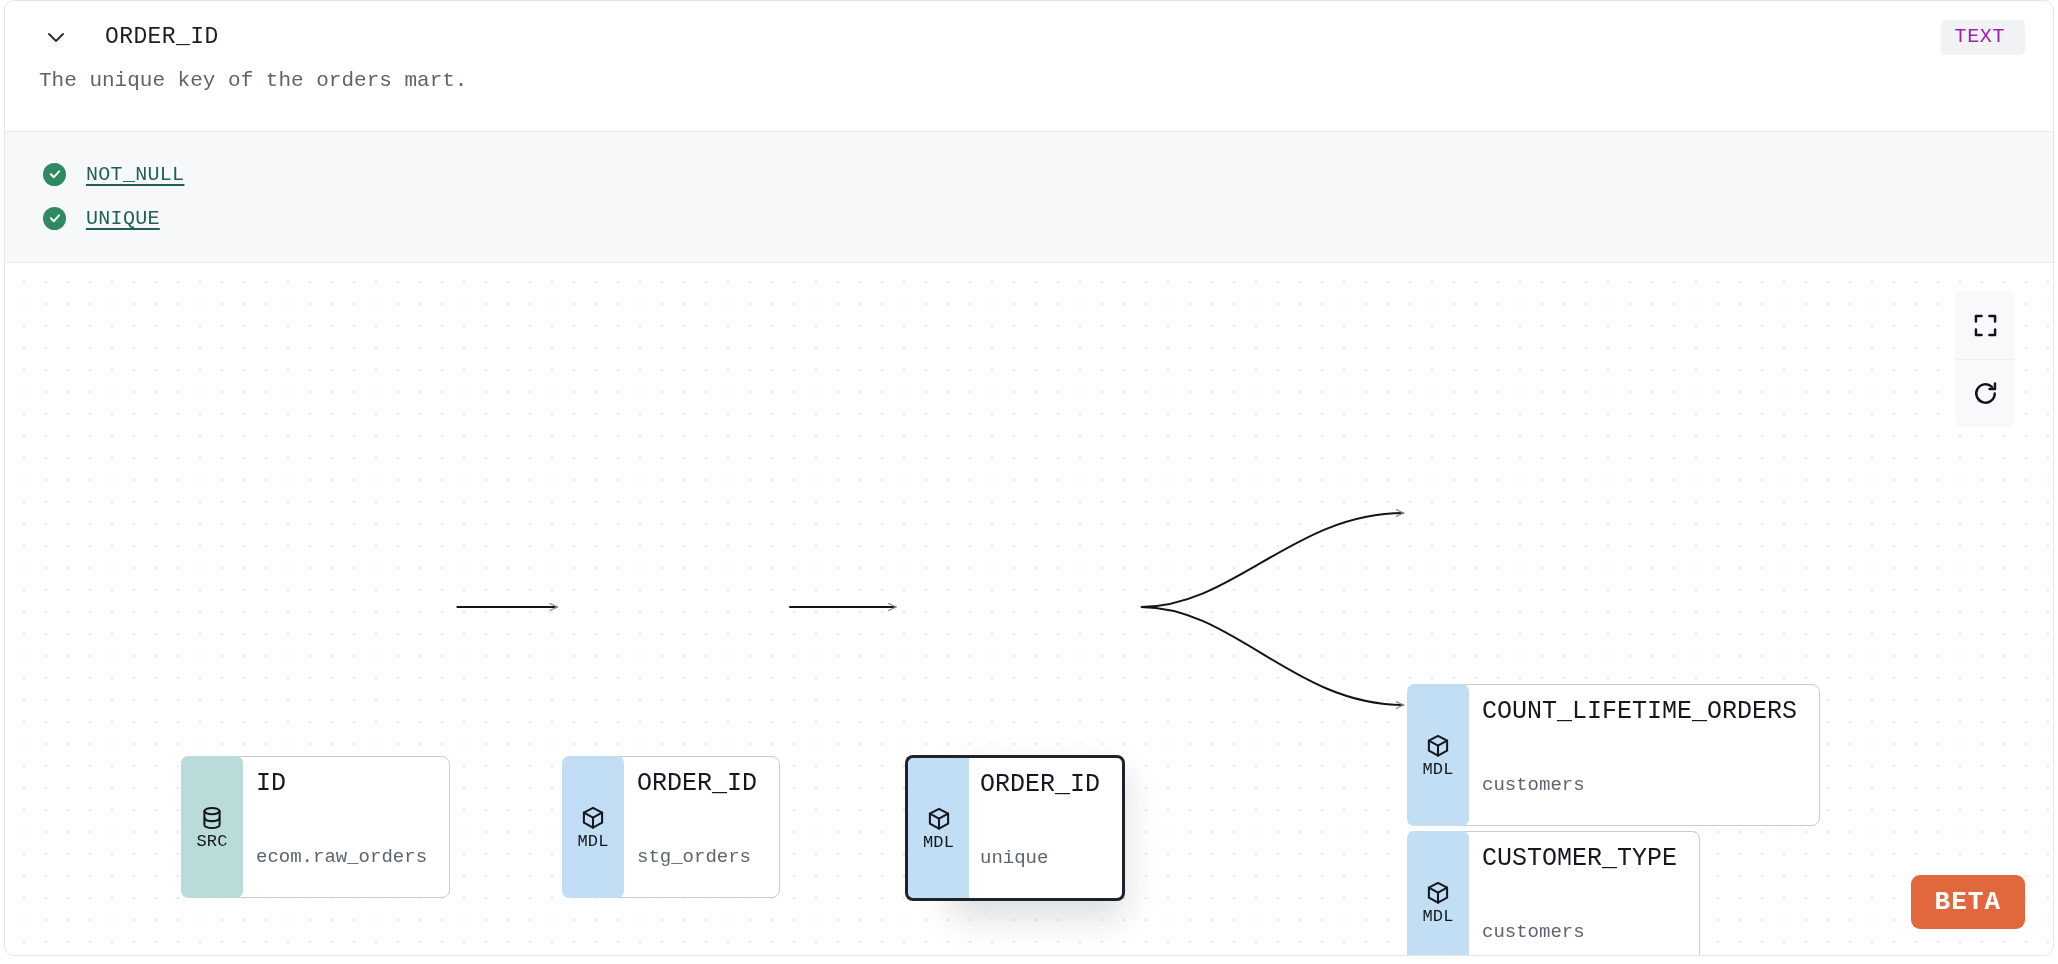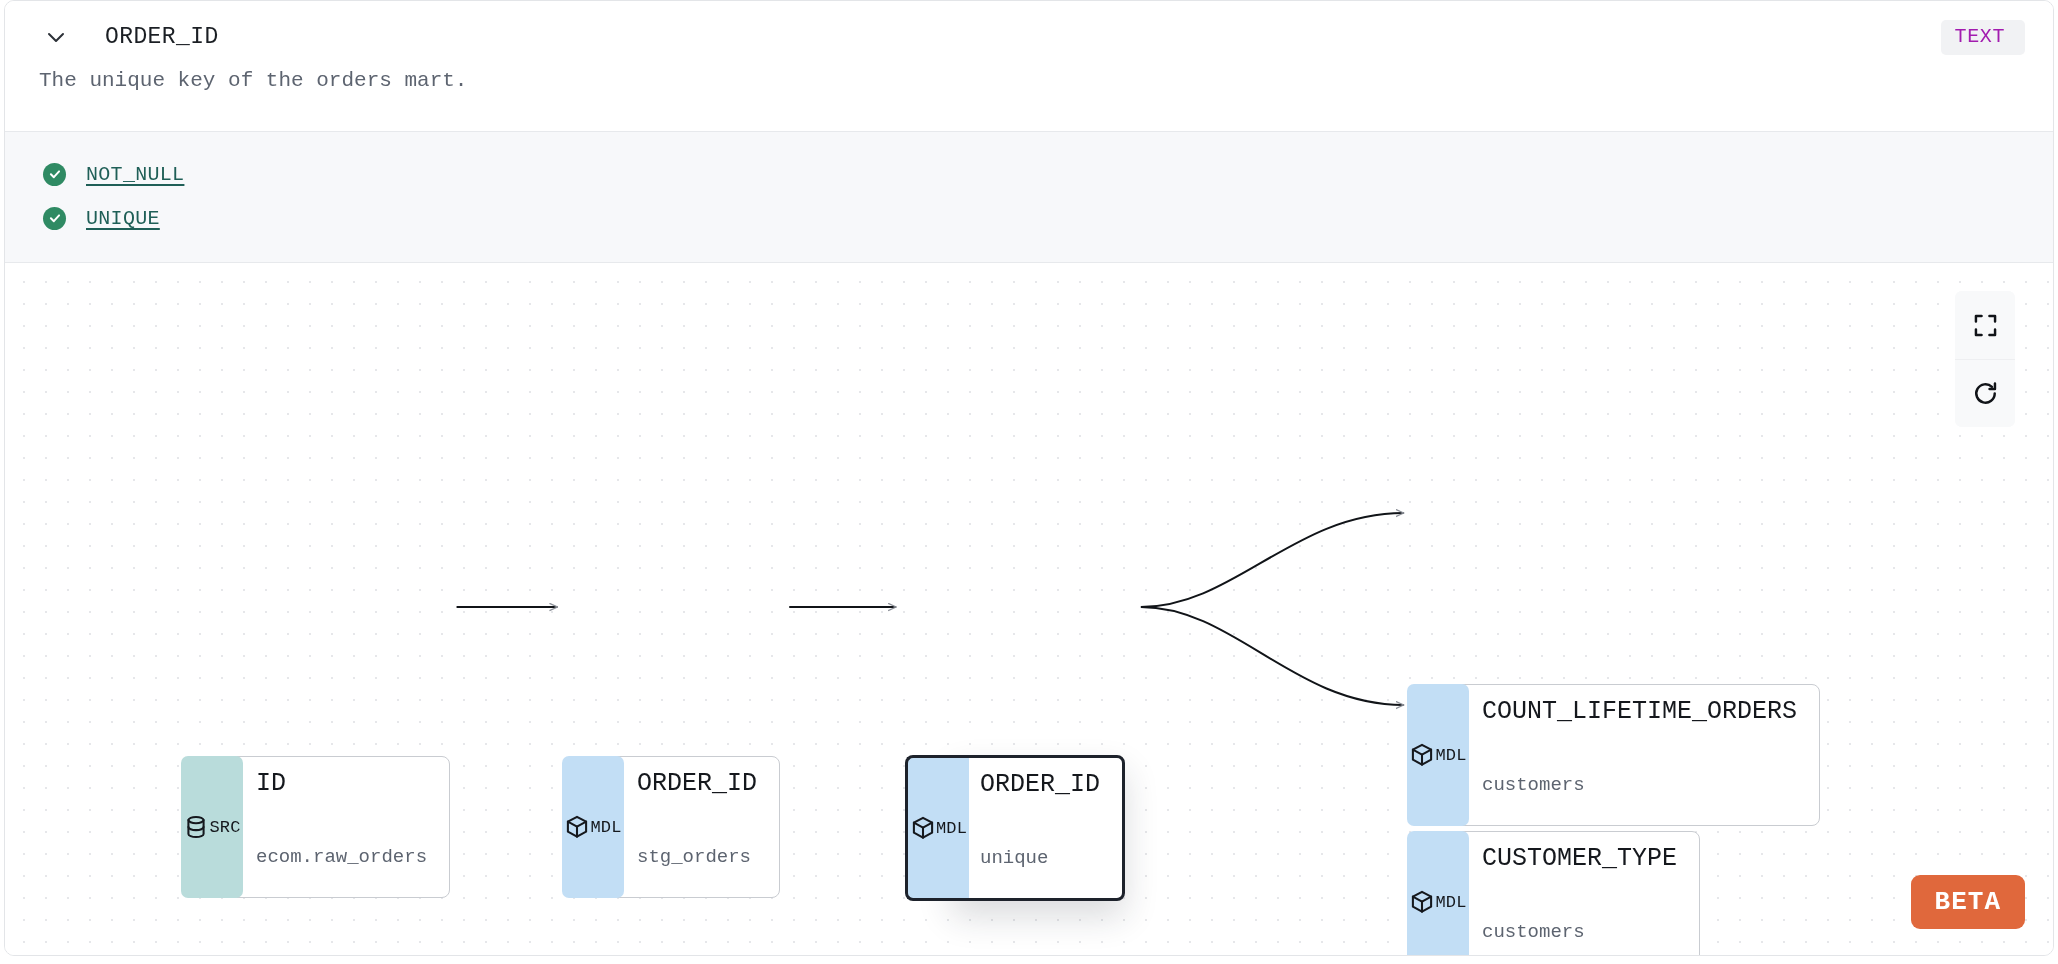--- a/index.html
+++ b/index.html
@@ -118,21 +118,21 @@
   .node {
     position: absolute;
     display: flex;
     align-items: stretch;
   }
   .node-badge {
     width: 62px;
     min-height: 74px;
     border-radius: 7px;
     display: flex;
-    flex-direction: row;
+    flex-direction: column;
     align-items: center;
     justify-content: center;
     flex: 0 0 auto;
     position: relative;
     z-index: 1;
     padding-top: 2px;
   }
   .node-badge.src { background: #b9dcdb; }
   .node-badge.mdl { background: #c2def5; }
   .node-badge svg { display:block; margin-bottom: 2px; }

